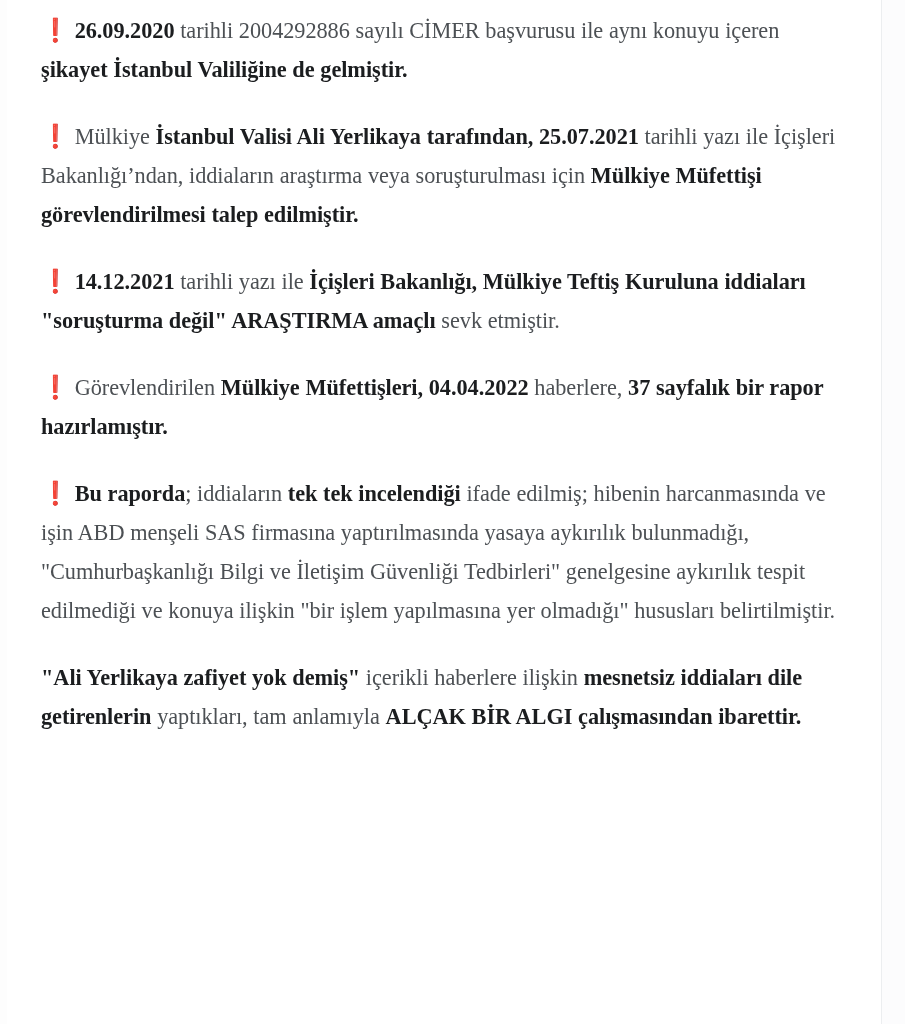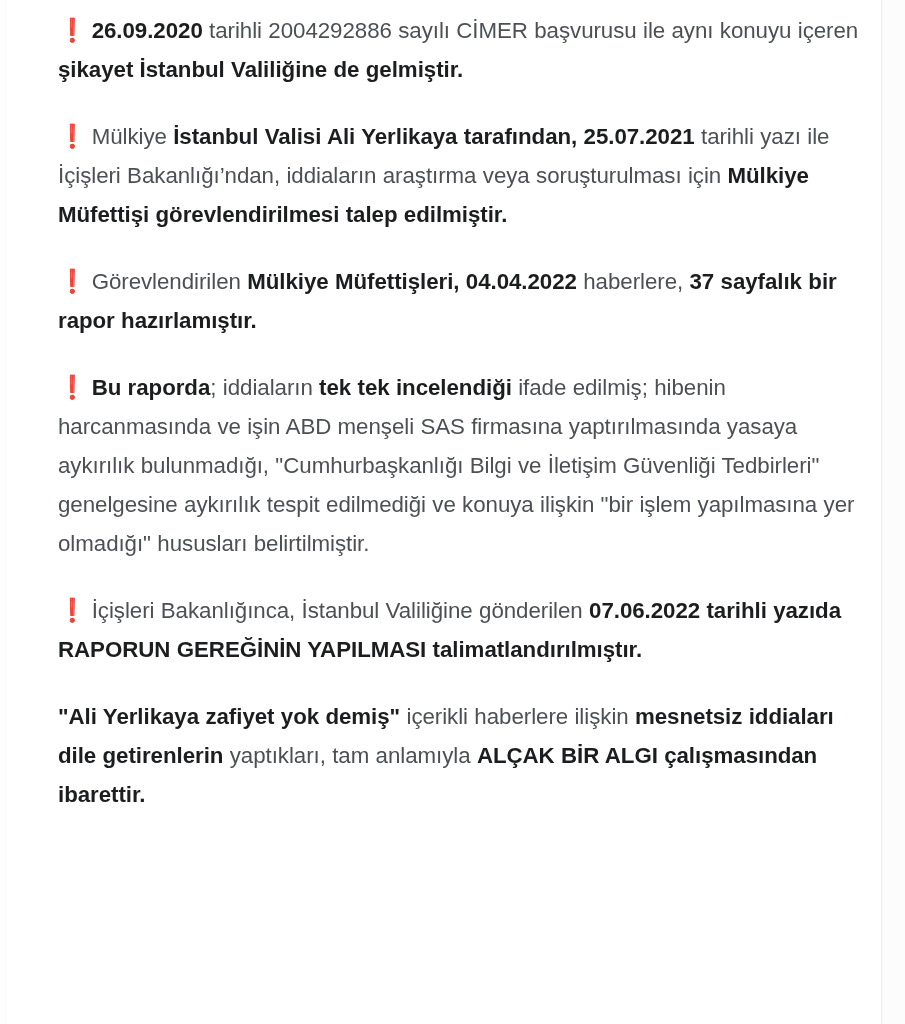--- a/index.html
+++ b/index.html
@@ -38,25 +38,26 @@
     top: 0;
     left: 0;
     width: 7px;
     height: 100%;
     background: #fdfdfd;
   }
 
   .content {
     position: absolute;
     top: 0;
-    left: 17px;
+    left: 0;
     width: 882px;
     height: 1024px;
     box-sizing: border-box;
     padding: 11px 32px 0 41px;
+    font-family: Liberation Serif, serif;
   }
 
   .para {
     margin: 0 0 28px 0;
     font-size: 22.3px;
     line-height: 39px;
     color: #4c5054;
     letter-spacing: -0.05px;
     text-align: left;
     word-spacing: 0.2px;
@@ -89,19 +90,19 @@
 
 <div class="page">
 
   <div class="left-gutter"></div>
   <div class="right-gutter"></div>
 
   <div class="content" id="body-content">
 
   <p class="para"><span class="marker" style="color: rgb(189, 46, 78);">❗</span><span class="b">26.09.2020</span><span class="n"> tarihli 2004292886 sayılı CİMER başvurusu ile aynı konuyu içeren </span><span class="b">şikayet İstanbul Valiliğine de gelmiştir.</span></p>
       <p class="para"><span class="marker" style="color: rgb(189, 46, 78);">❗</span><span class="n">Mülkiye </span><span class="b">İstanbul Valisi Ali Yerlikaya tarafından, 25.07.2021</span><span class="n"> tarihli yazı ile İçişleri Bakanlığı’ndan, iddiaların araştırma veya soruşturulması için </span><span class="b">Mülkiye Müfettişi görevlendirilmesi talep edilmiştir.</span></p>
+      <p class="para"><span class="marker" style="color: rgb(189, 46, 78);">❗</span><span class="b">14.12.2021</span><span class="n"> tarihli yazı ile </span><span class="b">İçişleri Bakanlığı, Mülkiye Teftiş Kuruluna iddiaları "soruşturma değil" ARAŞTIRMA amaçlı</span><span class="n"> sevk etmiştir.</span></p>
       <p class="para"><span class="marker" style="color: rgb(189, 46, 78);">❗</span><span class="n">Görevlendirilen </span><span class="b">Mülkiye Müfettişleri, 04.04.2022</span><span class="n"> haberlere, </span><span class="b">37 sayfalık bir rapor hazırlamıştır.</span></p>
       <p class="para"><span class="marker" style="color: rgb(189, 46, 78);">❗</span><span class="b">Bu raporda</span><span class="n">; iddiaların </span><span class="b">tek tek incelendiği</span><span class="n"> ifade edilmiş; hibenin harcanmasında ve işin ABD menşeli SAS firmasına yaptırılmasında yasaya aykırılık bulunmadığı, "Cumhurbaşkanlığı Bilgi ve İletişim Güvenliği Tedbirleri" genelgesine aykırılık tespit edilmediği ve konuya ilişkin "bir işlem yapılmasına yer olmadığı" hususları belirtilmiştir.</span></p>
-      <p class="para"><span class="marker" style="color: rgb(189, 46, 78);">❗</span><span class="n">İçişleri Bakanlığınca, İstanbul Valiliğine gönderilen </span><span class="b">07.06.2022 tarihli yazıda RAPORUN GEREĞİNİN YAPILMASI talimatlandırılmıştır.</span></p>
       <p class="para"><span class="b">"Ali Yerlikaya zafiyet yok demiş"</span><span class="n"> içerikli haberlere ilişkin </span><span class="b">mesnetsiz iddiaları dile getirenlerin</span><span class="n"> yaptıkları, tam anlamıyla </span><span class="b">ALÇAK BİR ALGI çalışmasından ibarettir.</span></p>
     </div>
 
 </div>
 
 </body></html>

